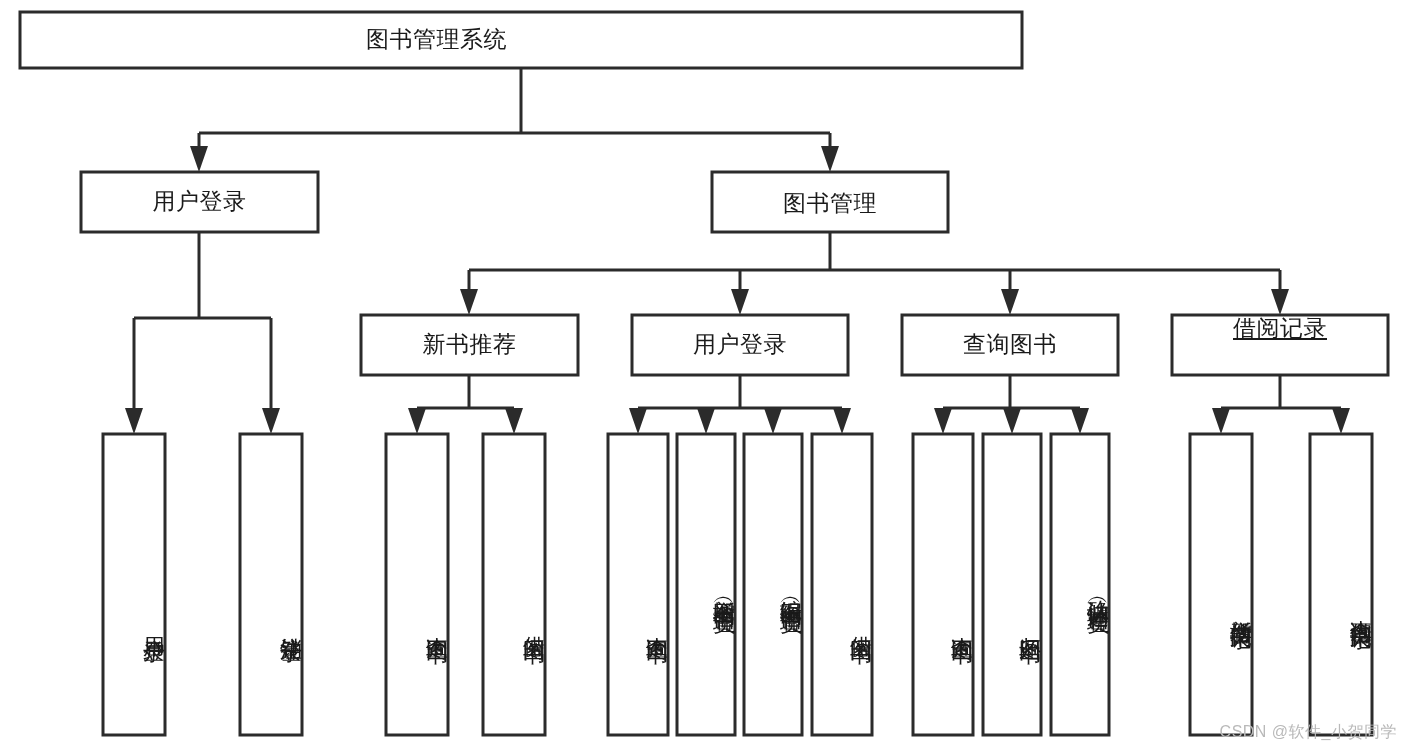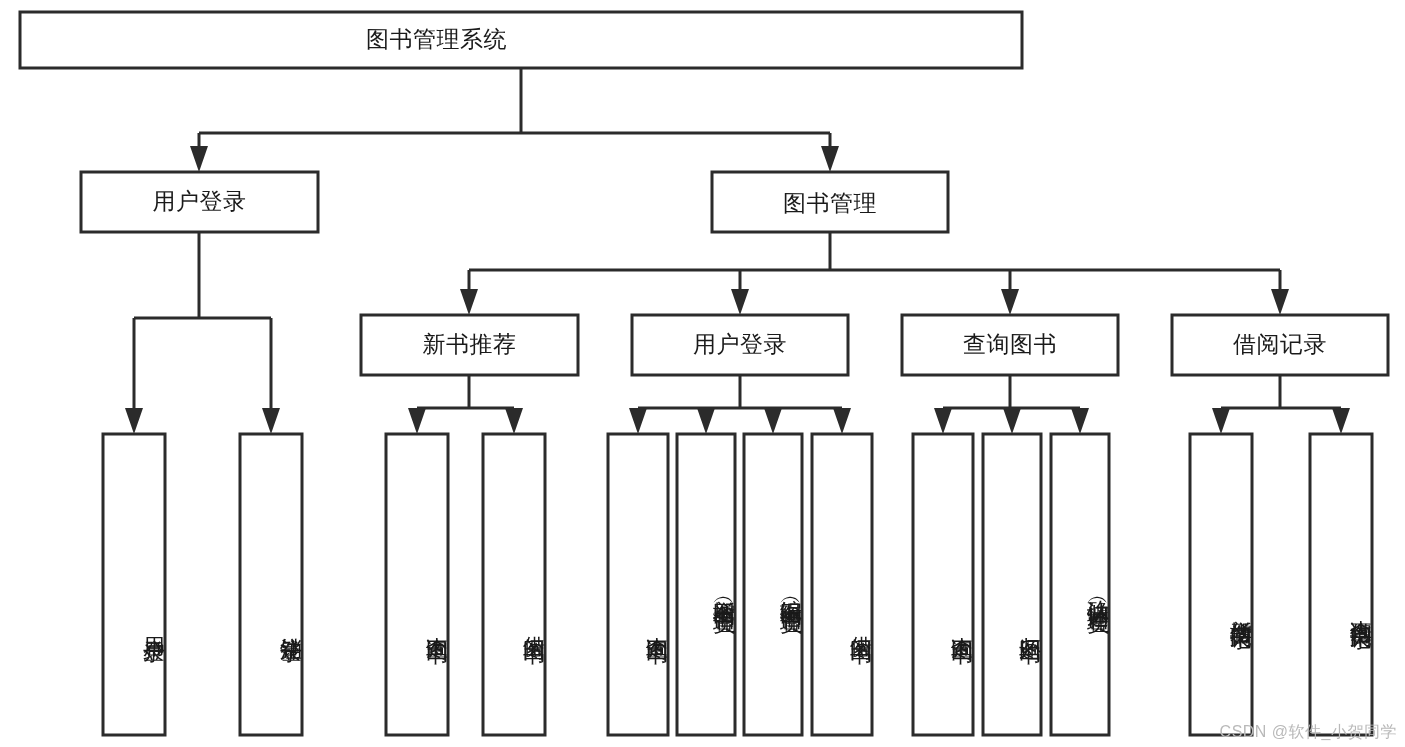--- a/index.html
+++ b/index.html
@@ -173,21 +173,21 @@
   </svg>
 
   <div class="node-label" style="left:20px;  top:12px;  width:833px; height:56px;">图书管理系统</div>
 
   <div class="node-label" style="left:81px;  top:172px; width:237px; height:60px;">用户登录</div>
   <div class="node-label" style="left:712px; top:172px; width:236px; height:63px;">图书管理</div>
 
   <div class="node-label" style="left:361px;  top:315px; width:217px; height:60px;">新书推荐</div>
   <div class="node-label" style="left:632px;  top:315px; width:216px; height:60px;">用户登录</div>
   <div class="node-label" style="left:902px;  top:315px; width:216px; height:60px;">查询图书</div>
-  <div class="node-label" style="left:1172px; top:317px; width:216px; height:56px;">借阅记录</div>
+  <div class="node-label" style="left:1172px; top:301px; width:216px; height:56px;text-decoration:underline;">借阅记录</div>
 
   <div class="node-label vertical" style="left:103px; top:504px; width:62px; height:231px;">用户登录</div>
   <div class="node-label vertical" style="left:240px; top:504px; width:62px; height:231px;">注销登录</div>
 
   <div class="node-label vertical" style="left:386px; top:504px; width:62px; height:231px;">查询图书</div>
   <div class="node-label vertical" style="left:483px; top:504px; width:62px; height:231px;">借阅图书</div>
 
   <div class="node-label vertical" style="left:608px; top:504px; width:60px; height:231px;">查询图书</div>
   <div class="node-label vertical" style="left:677px; top:440px; width:58px; height:295px;">新增图书（管理员）</div>
   <div class="node-label vertical" style="left:744px; top:440px; width:58px; height:295px;">编辑图书（管理员）</div>

